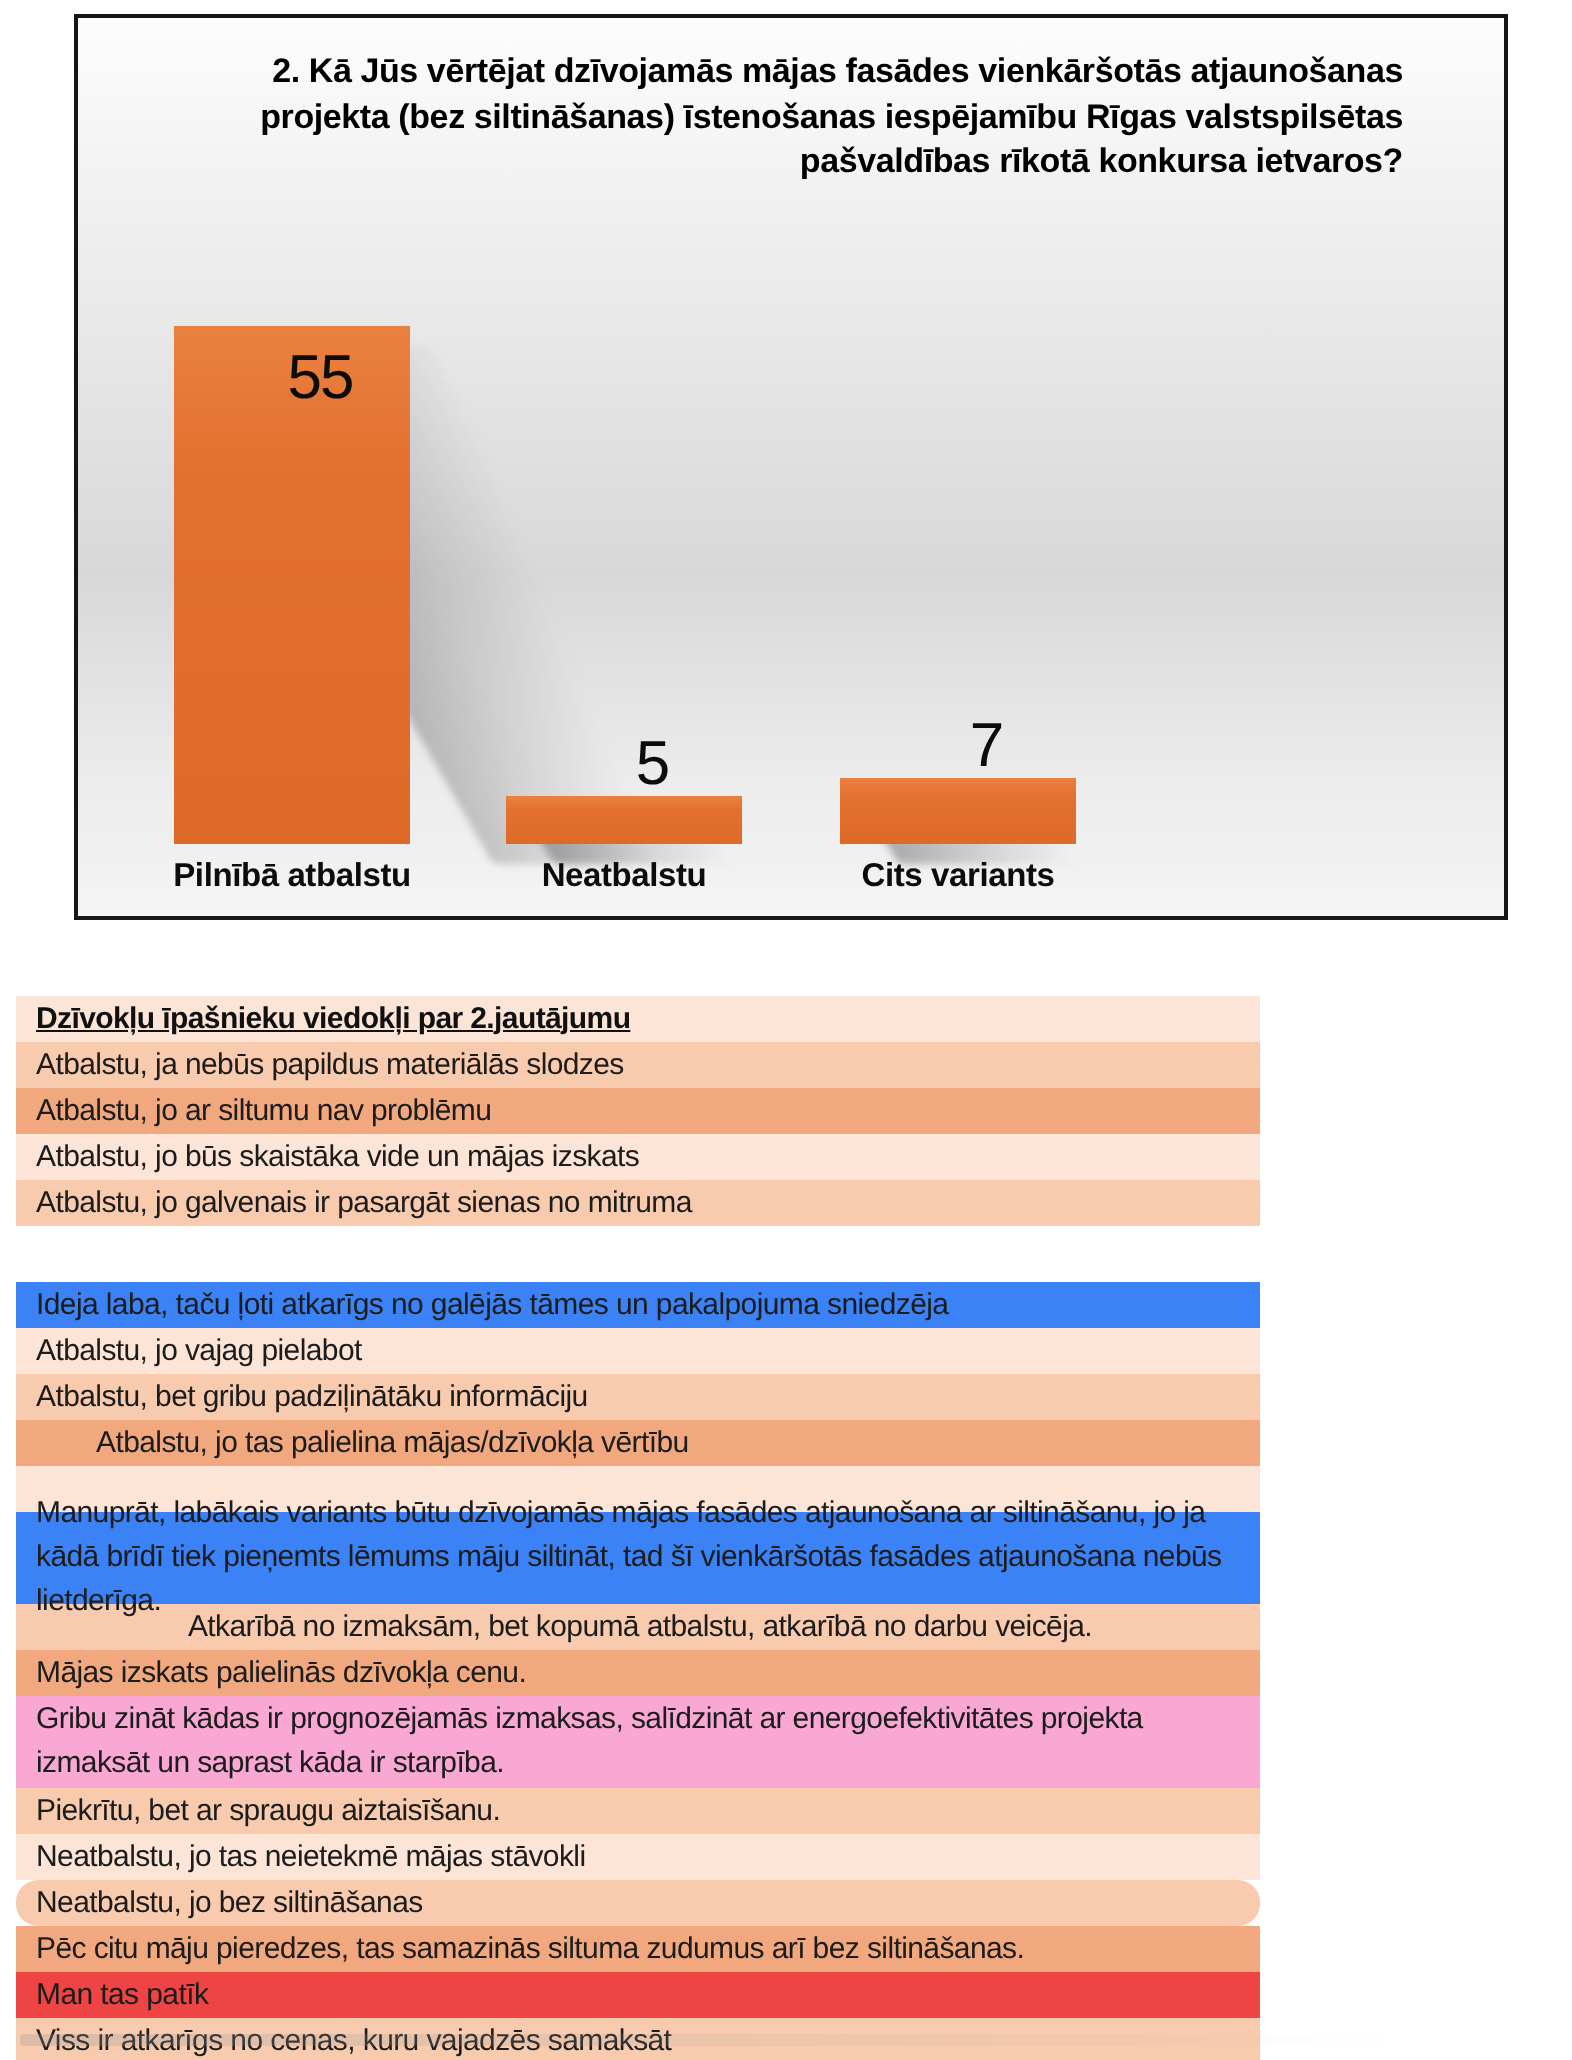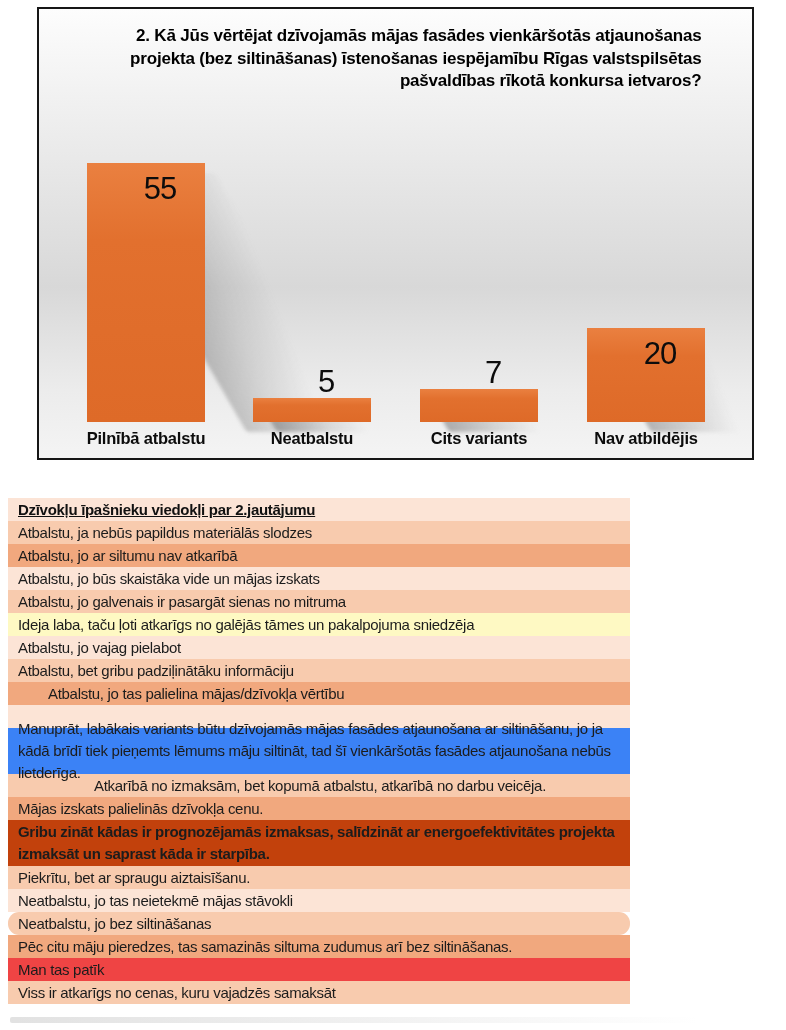--- a/index.html
+++ b/index.html
@@ -74,45 +74,39 @@
     <div class="bar" style="height: 24px;"></div>
     <div class="bar-val above">5</div>
     <div class="bar-cat">Neatbalstu</div>
   </div>
         <div class="bar-col" style="left: 381px;">
     <div class="bar-shadow" style="height: 33px;"></div>
     <div class="bar" style="height: 33px;"></div>
     <div class="bar-val above">7</div>
     <div class="bar-cat">Cits variants</div>
   </div>
-        <div class="bar-col" style="left: 548px;">
-    <div class="bar-shadow" style="height: 94px;"></div>
-    <div class="bar" style="height: 94px;"></div>
-    <div class="bar-val inside">20</div>
-    <div class="bar-cat">Nav atbildējis</div>
-  </div>
       </div>
   </div>
 
   <div class="comments">
     <div class="c-row header-row" style="height: 23px; background: rgb(252, 228, 214);">Dzīvokļu īpašnieku viedokļi par 2.jautājumu</div>
     <div id="rows-host">
         <div class="c-row" style="height: 23px; background: rgb(248, 203, 174);">
     <span>Atbalstu, ja nebūs papildus materiālās slodzes</span>
   </div>
         <div class="c-row" style="height: 23px; background: rgb(241, 168, 126);">
-    <span>Atbalstu, jo ar siltumu nav atkarībā</span>
+    <span>Atbalstu, jo ar siltumu nav problēmu</span>
   </div>
         <div class="c-row" style="height: 23px; background: rgb(252, 228, 214);">
     <span>Atbalstu, jo būs skaistāka vide un mājas izskats</span>
   </div>
         <div class="c-row" style="height: 23px; background: rgb(248, 203, 174);">
     <span>Atbalstu, jo galvenais ir pasargāt sienas no mitruma</span>
   </div>
-        <div class="c-row" style="height: 23px; background: #fef9c3;">
+        <div class="c-row" style="height: 23px; background: #3b82f6; margin-top: 28px;">
     <span>Ideja laba, taču ļoti atkarīgs no galējās tāmes un pakalpojuma sniedzēja</span>
   </div>
         <div class="c-row" style="height: 23px; background: rgb(252, 228, 214);">
     <span>Atbalstu, jo vajag pielabot</span>
   </div>
         <div class="c-row" style="height: 23px; background: rgb(248, 203, 174);">
     <span>Atbalstu, bet gribu padziļinātāku informāciju</span>
   </div>
         <div class="c-row" style="height: 23px; background: rgb(241, 168, 126); padding-left: 40px;">
     <span>Atbalstu, jo tas palielina mājas/dzīvokļa vērtību</span>
@@ -122,21 +116,21 @@
   </div>
         <div class="c-row" style="height: 46px; background: #3b82f6;">
     <span>Manuprāt, labākais variants būtu dzīvojamās mājas fasādes atjaunošana ar siltināšanu, jo ja kādā brīdī tiek pieņemts lēmums māju siltināt, tad šī vienkāršotās fasādes atjaunošana nebūs lietderīga.</span>
   </div>
         <div class="c-row" style="height: 23px; background: rgb(248, 203, 174); justify-content: center;">
     <span>Atkarībā no izmaksām, bet kopumā atbalstu, atkarībā no darbu veicēja.</span>
   </div>
         <div class="c-row" style="height: 23px; background: rgb(241, 168, 126);">
     <span>Mājas izskats palielinās dzīvokļa cenu.</span>
   </div>
-        <div class="c-row" style="height: 46px; background: #c2410c; font-weight: bold;">
+        <div class="c-row" style="height: 46px; background: #f9a8d4;">
     <span>Gribu zināt kādas ir prognozējamās izmaksas, salīdzināt ar energoefektivitātes projekta izmaksāt un saprast kāda ir starpība.</span>
   </div>
         <div class="c-row" style="height: 23px; background: rgb(248, 203, 174);">
     <span>Piekrītu, bet ar spraugu aiztaisīšanu.</span>
   </div>
         <div class="c-row" style="height: 23px; background: rgb(252, 228, 214);">
     <span>Neatbalstu, jo tas neietekmē mājas stāvokli</span>
   </div>
         <div class="c-row" style="height: 23px; background: rgb(248, 203, 174); border-radius: 11px;">
     <span>Neatbalstu, jo bez siltināšanas</span>

